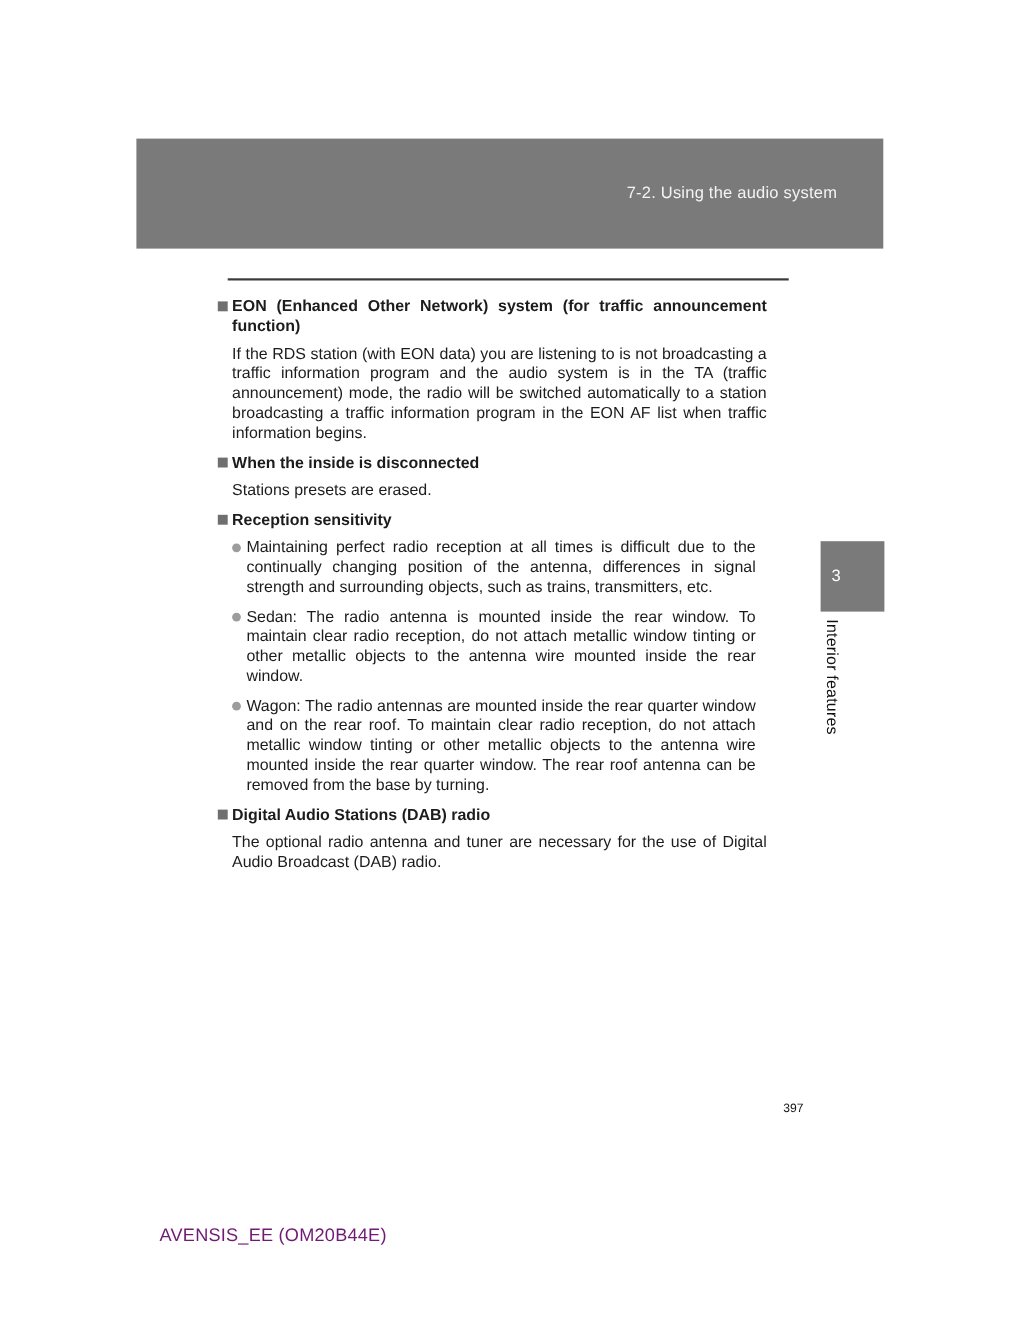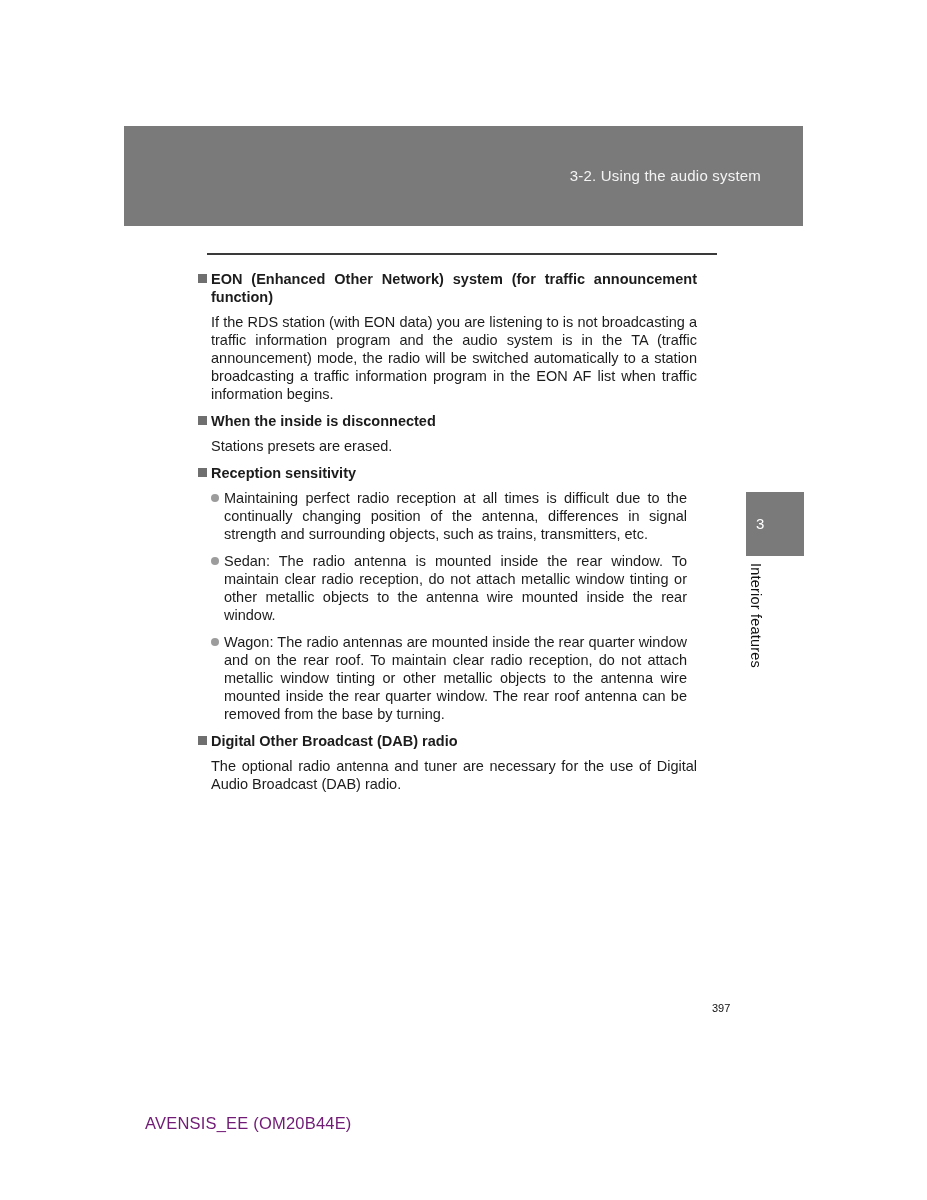--- a/index.html
+++ b/index.html
@@ -132,35 +132,35 @@
     color: #701a75;
     letter-spacing: 0.2px;
   }
 </style>
 </head>
 <body>
 
 <div class="canvas">
 
   <div class="header-bar">
-    <span class="header-text">3-2. Using the audio system</span>
+    <span class="header-text">7-2. Using the audio system</span>
   </div>
 
   <div class="rule"></div>
 
   <div class="content" id="content">
       <div class="sec-heading"><span class="sq"></span><span>EON (Enhanced Other Network) system (for traffic announcement function)</span></div>
       <p class="body-text">If the RDS station (with EON data) you are listening to is not broadcasting a traffic information program and the audio system is in the TA (traffic announcement) mode, the radio will be switched automatically to a station broadcasting a traffic information program in the EON AF list when traffic information begins.</p>
       <div class="sec-heading"><span class="sq"></span><span>When the inside is disconnected</span></div>
       <p class="body-text">Stations presets are erased.</p>
       <div class="sec-heading"><span class="sq"></span><span>Reception sensitivity</span></div>
       <div class="bullet-item"><span class="dot"></span><span>Maintaining perfect radio reception at all times is difficult due to the continually changing position of the antenna, differences in signal strength and surrounding objects, such as trains, transmitters, etc.</span></div>
       <div class="bullet-item"><span class="dot"></span><span>Sedan: The radio antenna is mounted inside the rear window. To maintain clear radio reception, do not attach metallic window tinting or other metallic objects to the antenna wire mounted inside the rear window.</span></div>
       <div class="bullet-item"><span class="dot"></span><span>Wagon: The radio antennas are mounted inside the rear quarter window and on the rear roof. To maintain clear radio reception, do not attach metallic window tinting or other metallic objects to the antenna wire mounted inside the rear quarter window. The rear roof antenna can be removed from the base by turning.</span></div>
-      <div class="sec-heading"><span class="sq"></span><span>Digital Other Broadcast (DAB) radio</span></div>
+      <div class="sec-heading"><span class="sq"></span><span>Digital Audio Stations (DAB) radio</span></div>
       <p class="body-text">The optional radio antenna and tuner are necessary for the use of Digital Audio Broadcast (DAB) radio.</p>
     </div>
 
   <div class="side-tab">
     <span class="tab-num">3</span>
   </div>
 
   <div class="side-label">Interior features</div>
 
   <div class="page-number">397</div>

